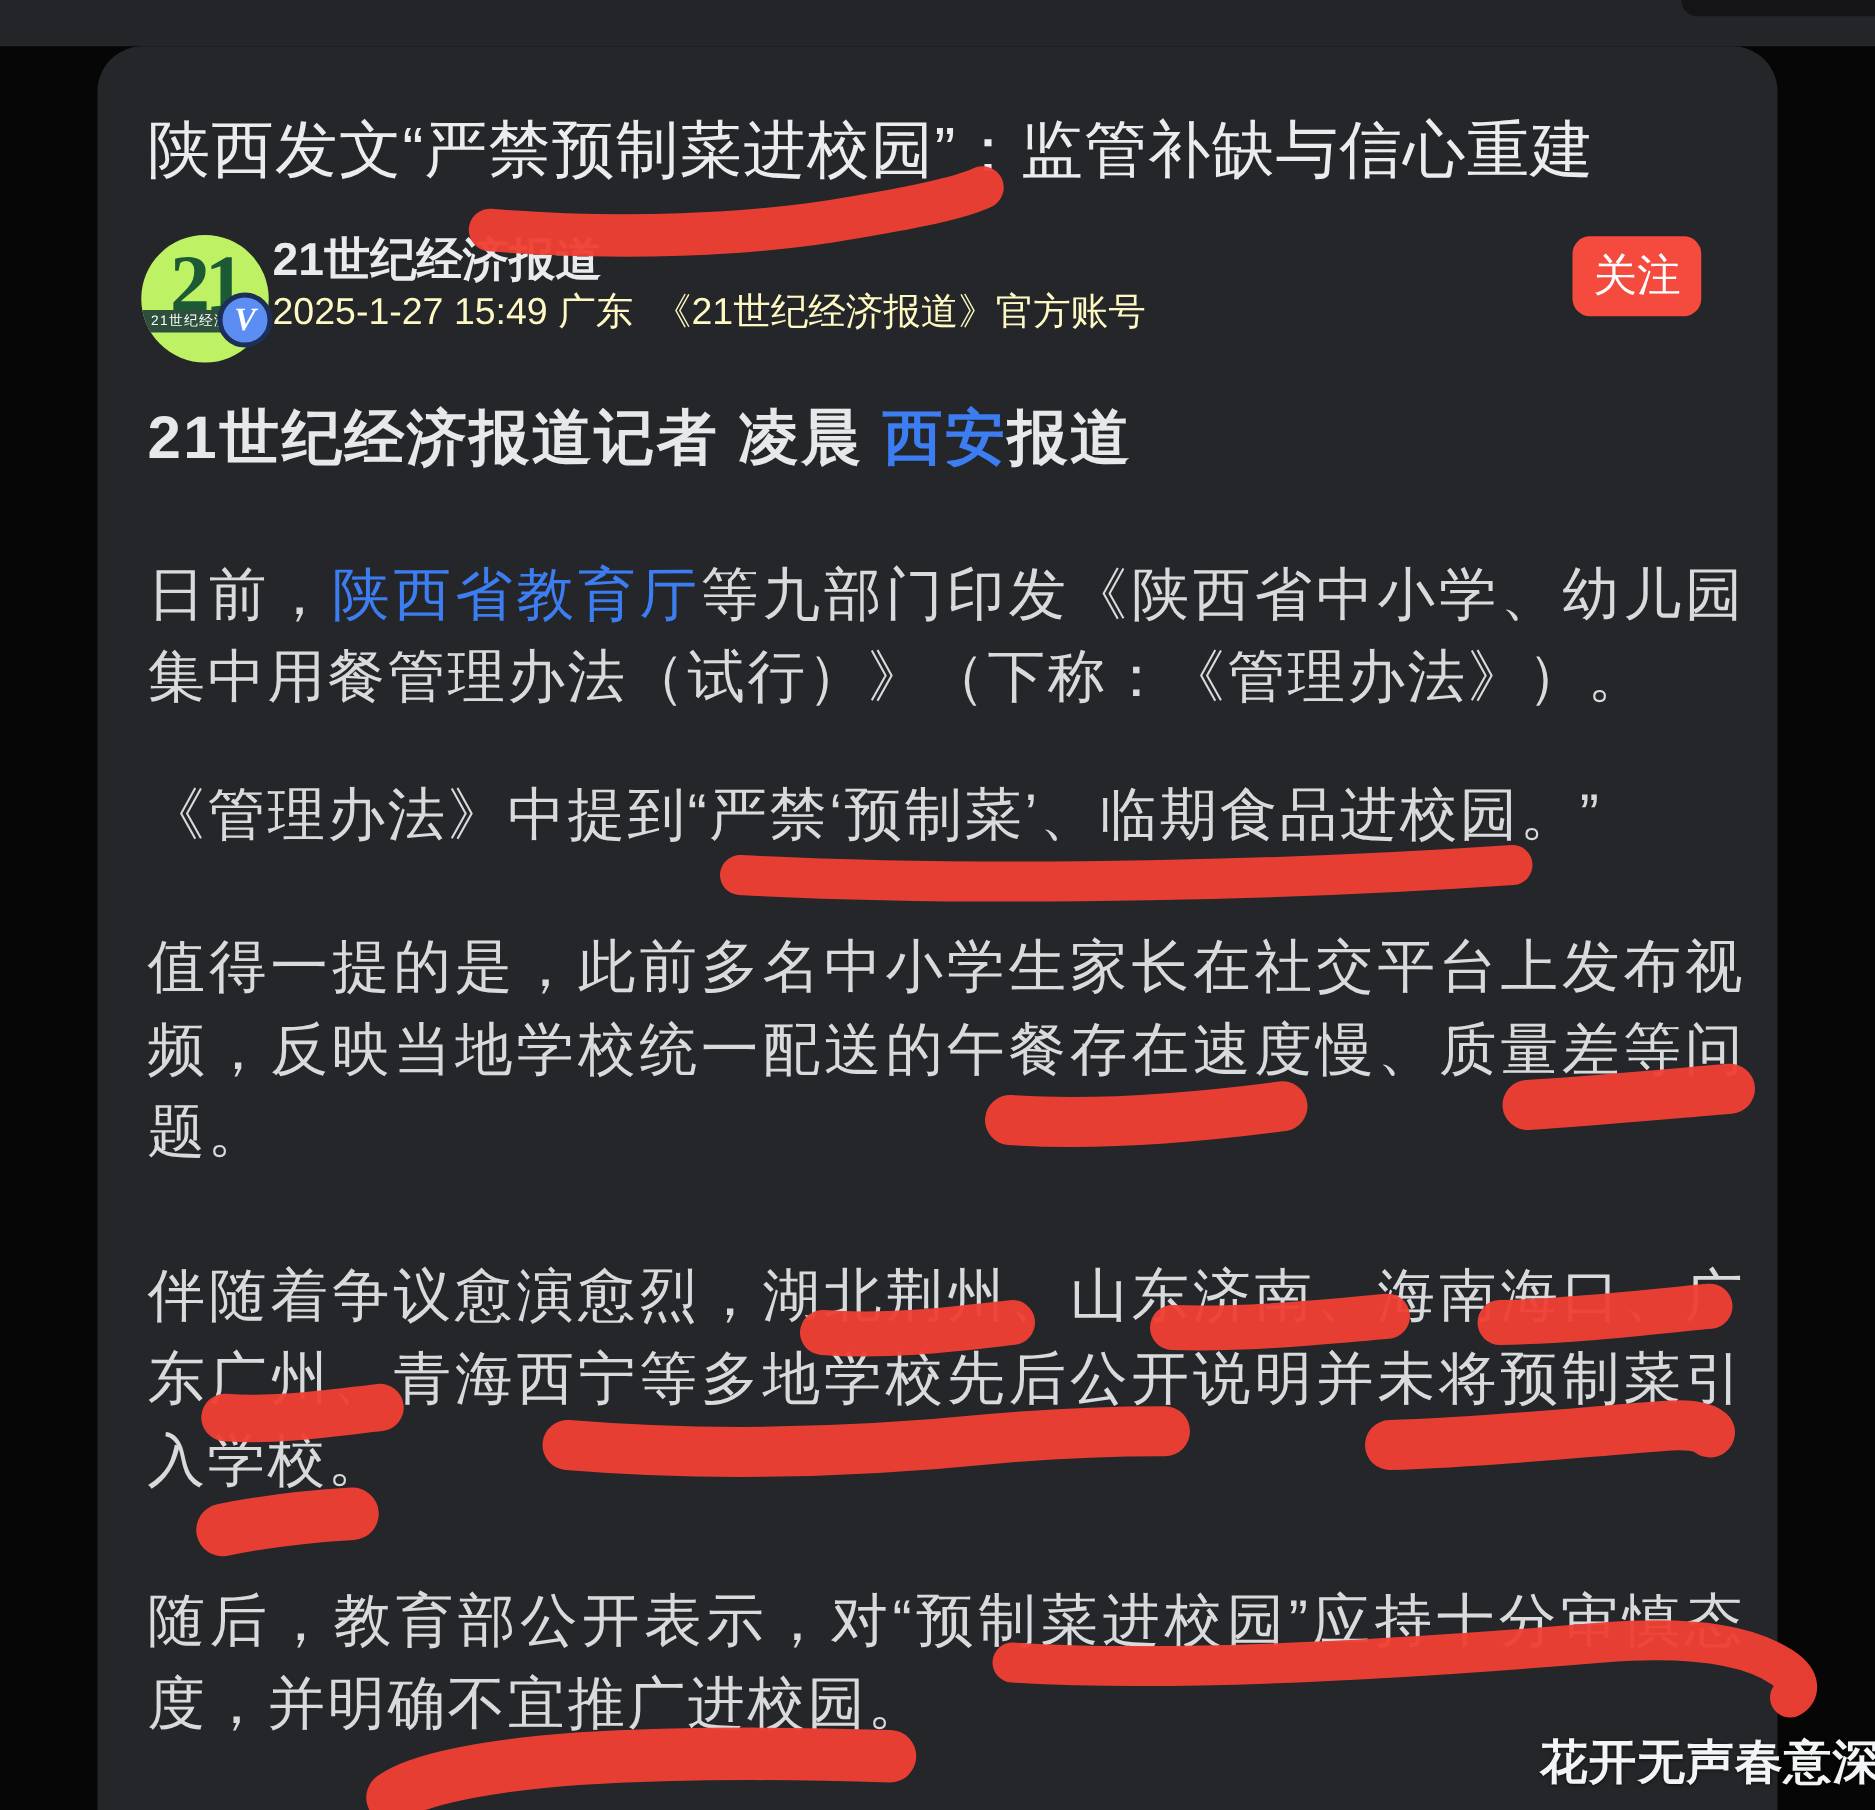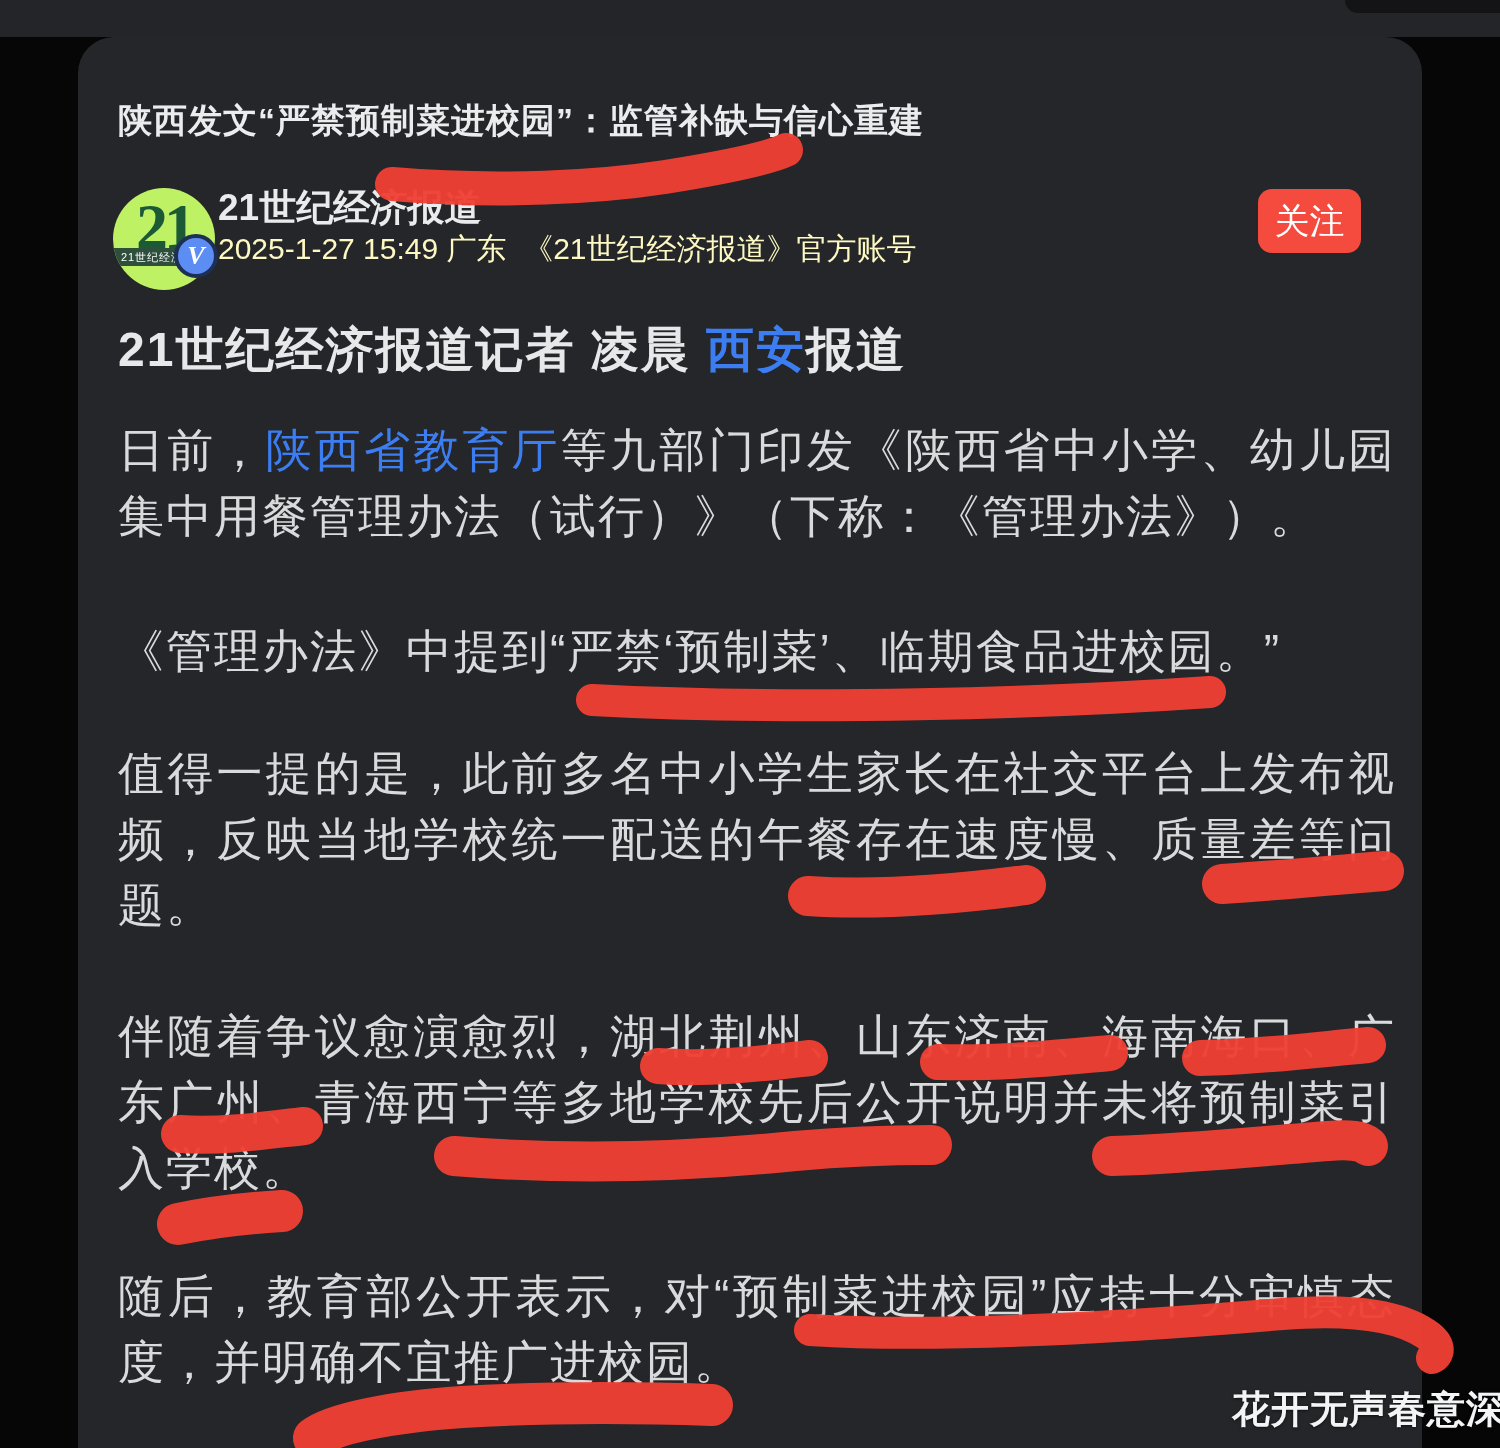--- a/index.html
+++ b/index.html
@@ -11,21 +11,21 @@
   
   .prev-strip{position:absolute;left:0;top:0;width:1500px;height:37px;background:#232528;}
   .strip-notch{position:absolute;left:1345px;top:0;width:155px;height:13px;background:#141416;border-bottom-left-radius:16px;}
   
   .card{
     position:absolute;left:78px;top:37px;width:1344px;height:1411px;
     background:#242629;border-radius:36px 36px 0 0;
   }
   .title{
     position:absolute;left:40px;top:52px;width:1250px;margin:0;
-    font-size:34px;line-height:62px;font-weight:700;color:#eaecee;letter-spacing:1px;
+    font-size:50px;line-height:62px;font-weight:400;color:#eaecee;letter-spacing:1px;
   }
   
   .avatar{position:absolute;left:35px;top:151px;width:102px;height:102px;border-radius:50%;background:#bef264;overflow:hidden;}
   .avatar-num{position:absolute;left:0;top:2px;width:100%;text-align:center;font-family:"Liberation Serif",serif;font-weight:700;font-size:64px;color:#1c5a36;letter-spacing:-4px;}
   .avatar-band{position:absolute;left:0;bottom:24px;width:100%;height:18px;background:#2d4f3c;color:#fff;font-size:11px;line-height:18px;text-align:center;letter-spacing:1px;}
   .badge-v{
     position:absolute;left:96px;top:197px;width:44px;height:44px;border-radius:50%;
     background:#5b8df2;border:4px solid #1d2f55;box-sizing:border-box;
     color:#fff;font-family:"Liberation Serif",serif;font-style:italic;font-weight:700;
     font-size:26px;line-height:36px;text-align:center;
@@ -33,21 +33,21 @@
   .pub-name{position:absolute;left:140px;top:146px;font-size:37px;font-weight:700;color:#e9ebed;}
   .pub-meta{position:absolute;left:140px;top:192px;font-size:30px;color:#fef9c3;white-space:pre;}
   .follow-btn{
     position:absolute;left:1180px;top:152px;width:103px;height:64px;border:none;
     background:#f54a3e;border-radius:14px;color:#fff;font-size:35px;font-weight:500;
     font-family:"Liberation Sans",sans-serif;text-align:center;line-height:64px;padding:0;cursor:pointer;
   }
   
   .byline{position:absolute;left:40px;top:281px;width:1280px;font-size:48px;font-weight:700;color:#e6e8ea;letter-spacing:2px;}
   .p{position:absolute;left:40px;width:1278px;margin:0;font-size:46px;font-weight:500;color:#d8dadc;line-height:66px;letter-spacing:2px;text-align:justify;}
-  .p1{top:380px;}
+  .p1{top:405px;}
   .p2{top:581px;}
   .p3{top:703px;}
   .p4{top:966px;}
   .p5{top:1211px;margin-top:15px;}
   .link{color:#3c7ef2;}
   
   .marks{position:absolute;left:0;top:0;width:1500px;height:1448px;pointer-events:none;}
   .marks path{fill:none;stroke:#ee4034;stroke-linecap:round;stroke-linejoin:round;opacity:0.96;}
   .watermark{
     position:absolute;left:1232px;top:1384px;font-size:38px;font-weight:700;color:#f3f4f5;

